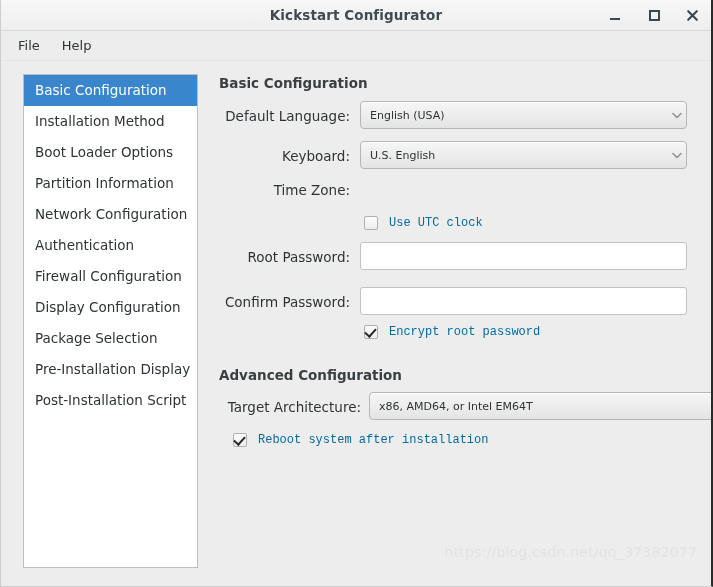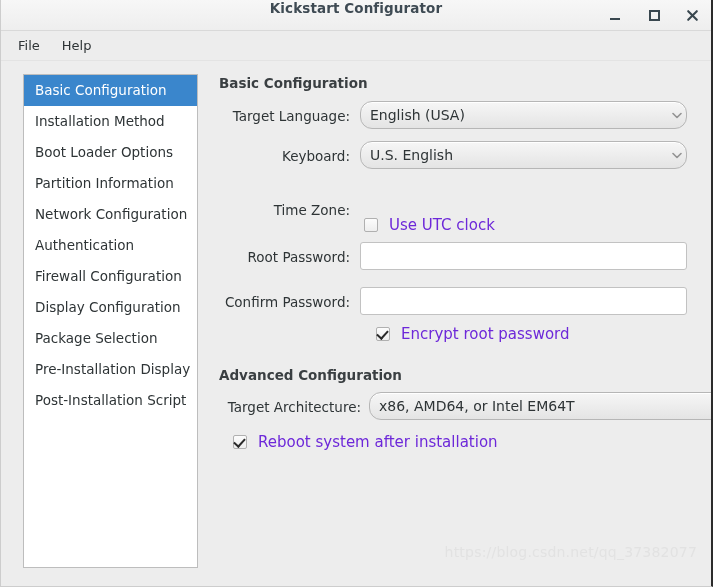--- a/index.html
+++ b/index.html
@@ -28,21 +28,21 @@
     overflow: hidden;
   }
 
   
   #titlebar {
     position: relative;
     height: 30px;
     background: linear-gradient(to bottom, #f7f7f7 0%, #eeeeee 100%);
     border-bottom: 1px solid #d9d9d9;
     display: flex;
-    align-items: flex-start;
+    align-items: center;
     justify-content: center;
   }
   #window-title {
     font-size: 13.5px;
     font-weight: bold;
     color: #3f4b54;
     letter-spacing: 0.1px;
   }
   #window-controls {
     position: absolute;
@@ -165,27 +165,27 @@
     text-align: right;
     white-space: nowrap;
   }
 
   
   .combo {
     position: absolute;
     height: 28px;
     box-sizing: border-box;
     border: 1px solid #b6b6b6;
-    border-radius: 12px;
+    border-radius: 4px;
     background: linear-gradient(to bottom, #f6f6f6 0%, #ededed 50%, #e4e4e4 100%);
     box-shadow: inset 0 1px 0 #ffffff;
     display: flex;
     align-items: center;
     padding: 0 2px 0 9px;
-    font-size: 14px;
+    font-size: 11px;
     color: #2e3436;
     cursor: default;
   }
   .combo .combo-text {
     flex: 1;
     white-space: nowrap;
     overflow: hidden;
   }
   .chev {
     width: 14px;
@@ -233,24 +233,25 @@
     position: absolute;
     left: 2px;
     top: 0px;
     width: 5px;
     height: 9px;
     border: solid #2a2a2a;
     border-width: 0 2.3px 2.3px 0;
     transform: rotate(42deg);
   }
   .check-label {
-    font-size: 15px;
-    color: #6d28d9;
+    font-size: 12px;
+    color: #0369a1;
     white-space: nowrap;
     padding: 1px 3px;
+    font-family: Liberation Mono, monospace;
   }
   .check-label.focused {
     border: 1px solid #a8a8a8;
     padding: 0px 2px;
   }
 
   
   #watermark {
     position: absolute;
     right: 14px;
@@ -299,54 +300,54 @@
       <div class="side-item">Display Configuration</div>
       <div class="side-item">Package Selection</div>
       <div class="side-item">Pre-Installation Display</div>
       <div class="side-item">Post-Installation Script</div>
     </div>
 
     <div id="pane">
 
       <div class="section-title" style="left:0px; top:14px;">Basic Configuration</div>
 
-      <div class="field-label" style="left:0px; top:47px; width:131px;">Target Language:</div>
+      <div class="field-label" style="left:0px; top:47px; width:131px;">Default Language:</div>
       <div class="combo" style="left:141px; top:40px; width:327px;">
         <span class="combo-text">English (USA)</span>
         <span class="chev">
           <svg width="14" height="14" viewBox="0 0 14 14" aria-hidden="true">
             <path d="M3 5.5 L7 9.5 L11 5.5" fill="none" stroke="#4a4a4a" stroke-width="1.6" stroke-linecap="round" stroke-linejoin="round"></path>
           </svg>
         </span>
       </div>
 
       <div class="field-label" style="left:0px; top:87px; width:131px;">Keyboard:</div>
       <div class="combo" style="left:141px; top:80px; width:327px;">
         <span class="combo-text">U.S. English</span>
         <span class="chev">
           <svg width="14" height="14" viewBox="0 0 14 14" aria-hidden="true">
             <path d="M3 5.5 L7 9.5 L11 5.5" fill="none" stroke="#4a4a4a" stroke-width="1.6" stroke-linecap="round" stroke-linejoin="round"></path>
           </svg>
         </span>
       </div>
 
-      <div class="field-label" style="left:0px; top:141px; width:131px;">Time Zone:</div>
+      <div class="field-label" style="left:0px; top:121px; width:131px;">Time Zone:</div>
 
       <div class="check-row" style="left:145px; top:154px;">
         <span class="checkbox"></span>
         <span class="check-label">Use UTC clock</span>
       </div>
 
       <div class="field-label" style="left:0px; top:188px; width:131px;">Root Password:</div>
       <input class="entry" type="password" style="left: 141px; top: 181px; width: 327px;" placeholder="">
 
       <div class="field-label" style="left:0px; top:233px; width:131px;">Confirm Password:</div>
       <input class="entry" type="password" style="left: 141px; top: 226px; width: 327px;" placeholder="">
 
-      <div class="check-row" style="left:145px; top:263px;margin-left:12px;">
+      <div class="check-row" style="left:145px; top:263px;">
         <span class="checkbox checked"></span>
         <span class="check-label">Encrypt root password</span>
       </div>
 
       <div class="section-title" style="left:0px; top:306px;">Advanced Configuration</div>
 
       <div class="field-label" style="left:0px; top:338px; width:142px;">Target Architecture:</div>
       <div class="combo" style="left:150px; top:331px; width:370px;">
         <span class="combo-text">x86, AMD64, or Intel EM64T</span>
         <span class="chev">

